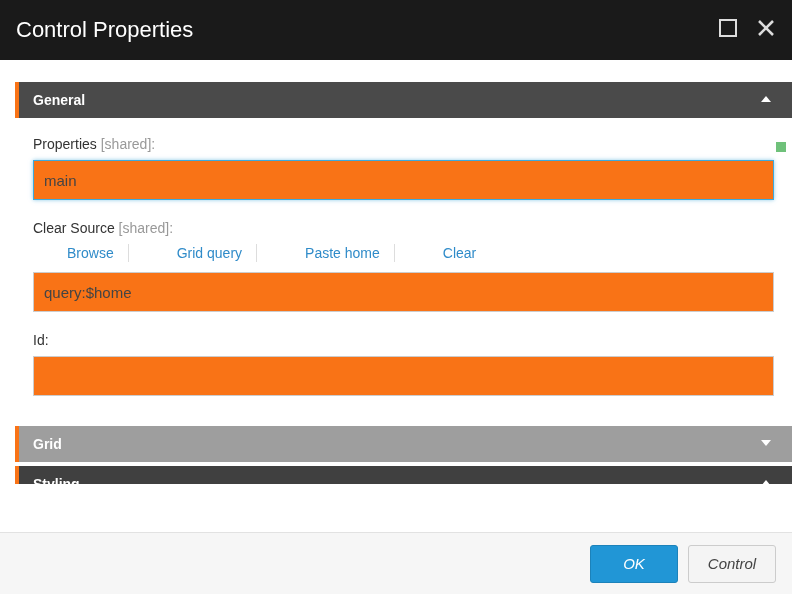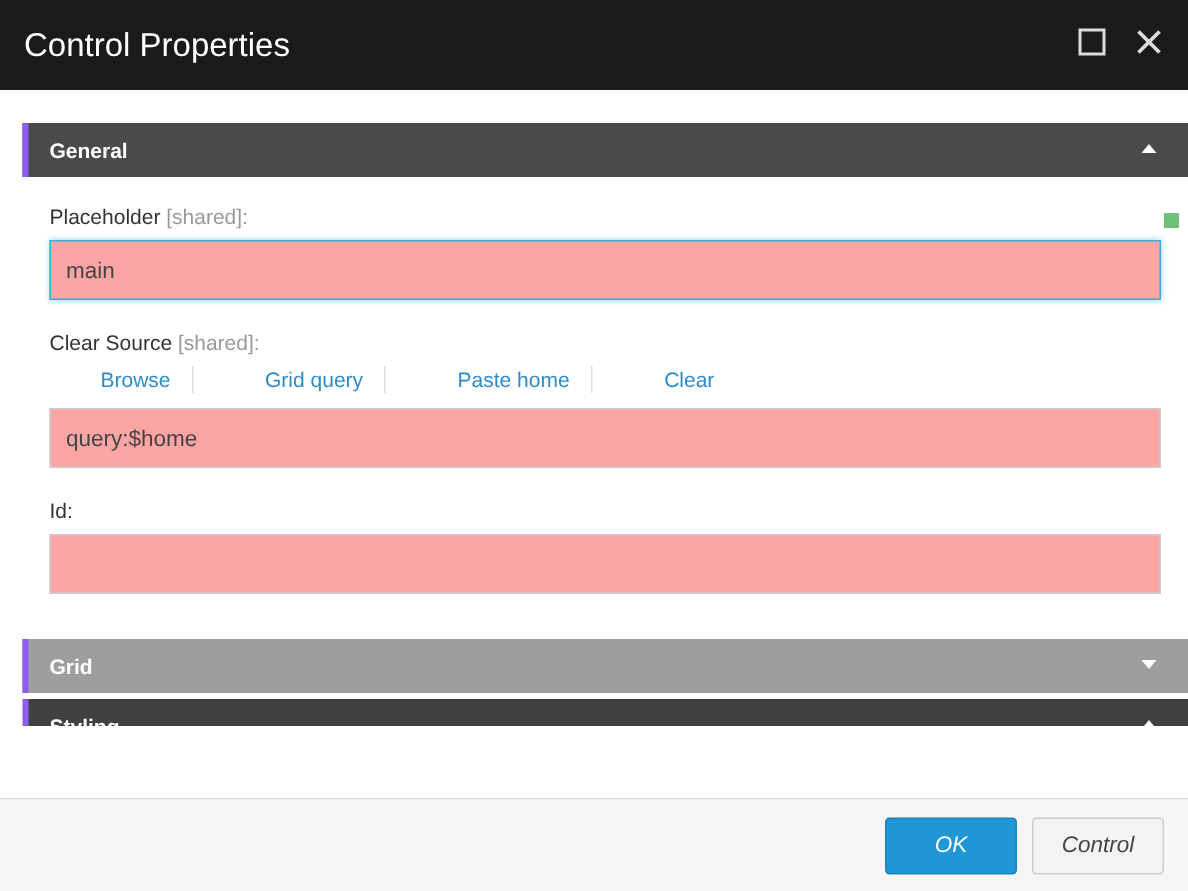--- a/index.html
+++ b/index.html
@@ -49,21 +49,21 @@
       margin-bottom: 4px;
     }
     .panel-hdr {
       display: flex;
       align-items: center;
       height: 36px;
       color: #fff;
       font-weight: bold;
       font-size: 14px;
       padding: 0 18px 0 14px;
-      border-left: 4px solid #8b5cf6;
+      border-left: 4px solid #f97316;
       cursor: pointer;
     }
     .panel-hdr.dark { background: #4a4a4a; }
     .panel-hdr.mid  { background: #9e9e9e; }
     .panel-hdr.dark2 { background: #404040; }
     .panel-hdr .spacer { flex: 1; }
     .panel-hdr svg { width: 16px; height: 16px; fill: #fff; }
     .panel-body {
       padding: 18px 18px 26px 18px;
     }
@@ -73,21 +73,21 @@
       margin-bottom: 8px;
     }
     .fld-label .shared { color: #999; }
     .input {
       width: 100%;
       height: 40px;
       border: 1px solid #ccc;
       font-size: 15px;
       color: #444;
       padding: 0 10px;
-      background: #fca5a5;
+      background: #f97316;
     }
     .input.focus {
       border: 1px solid #3fa9db;
       outline: none;
       box-shadow: 0 0 4px rgba(63,169,219,0.6);
     }
     .link-row {
       display: flex;
       align-items: center;
       margin: 6px 0 10px 0;
@@ -186,21 +186,21 @@
         <span class="spacer"></span>
         <span>
           <svg viewBox="0 0 16 16">
                 <path d="M3 11 L8 5 L13 11 Z"></path>
               </svg>
         </span>
       </div>
       <div class="panel-body">
 
         <div class="fld-label">
-          <span>Placeholder</span>
+          <span>Properties</span>
           <span class="shared">[shared]:</span>
         </div>
         <input class="input focus" value="main" style="">
 
         <div class="section-gap"></div>
 
         <div class="fld-label">
           <span>Clear Source</span>
           <span class="shared">[shared]:</span>
         </div>

